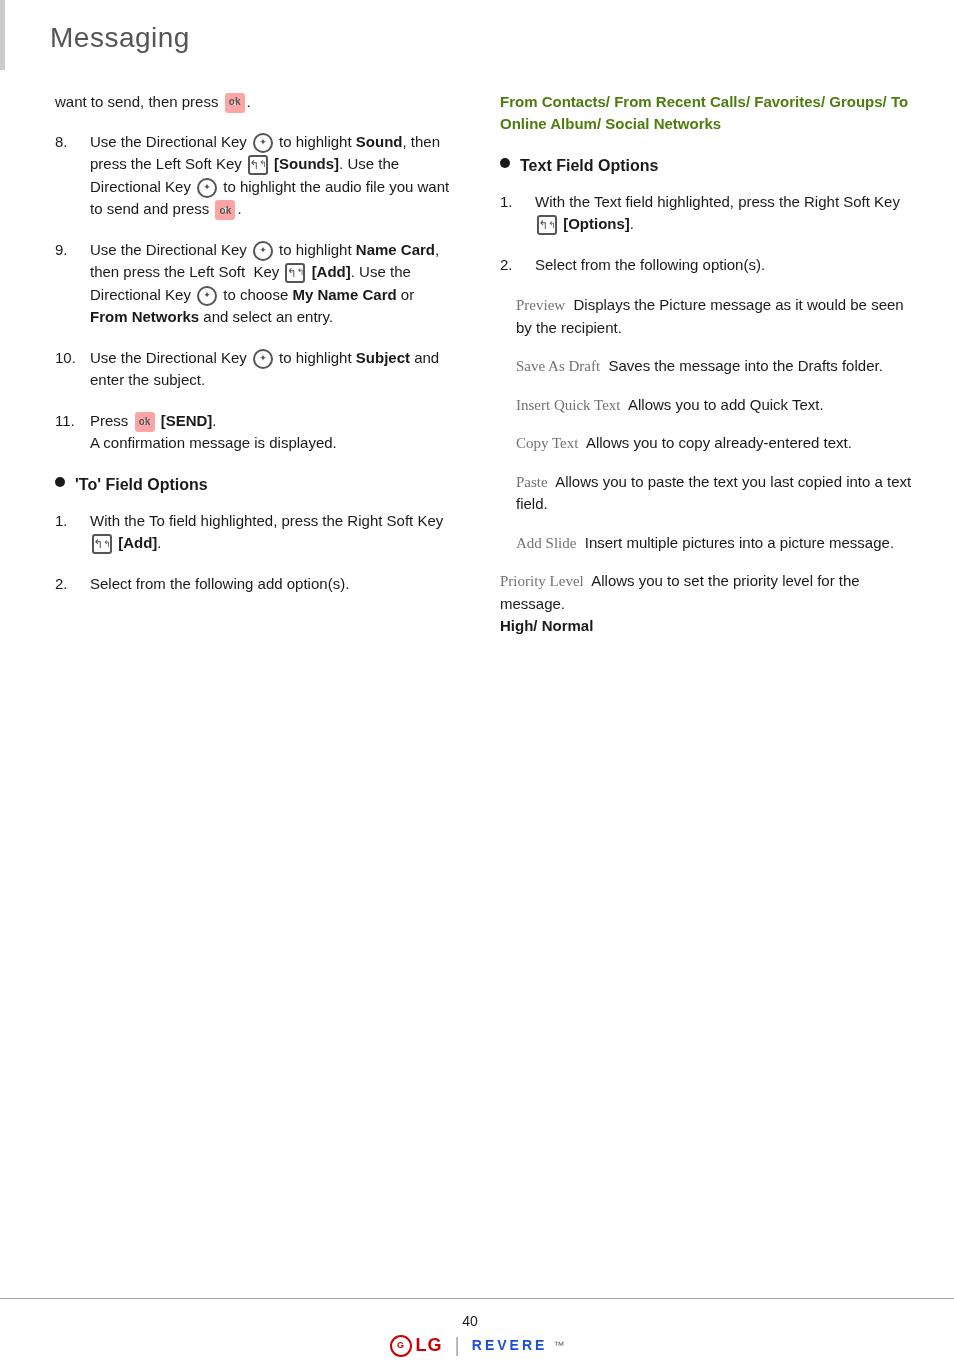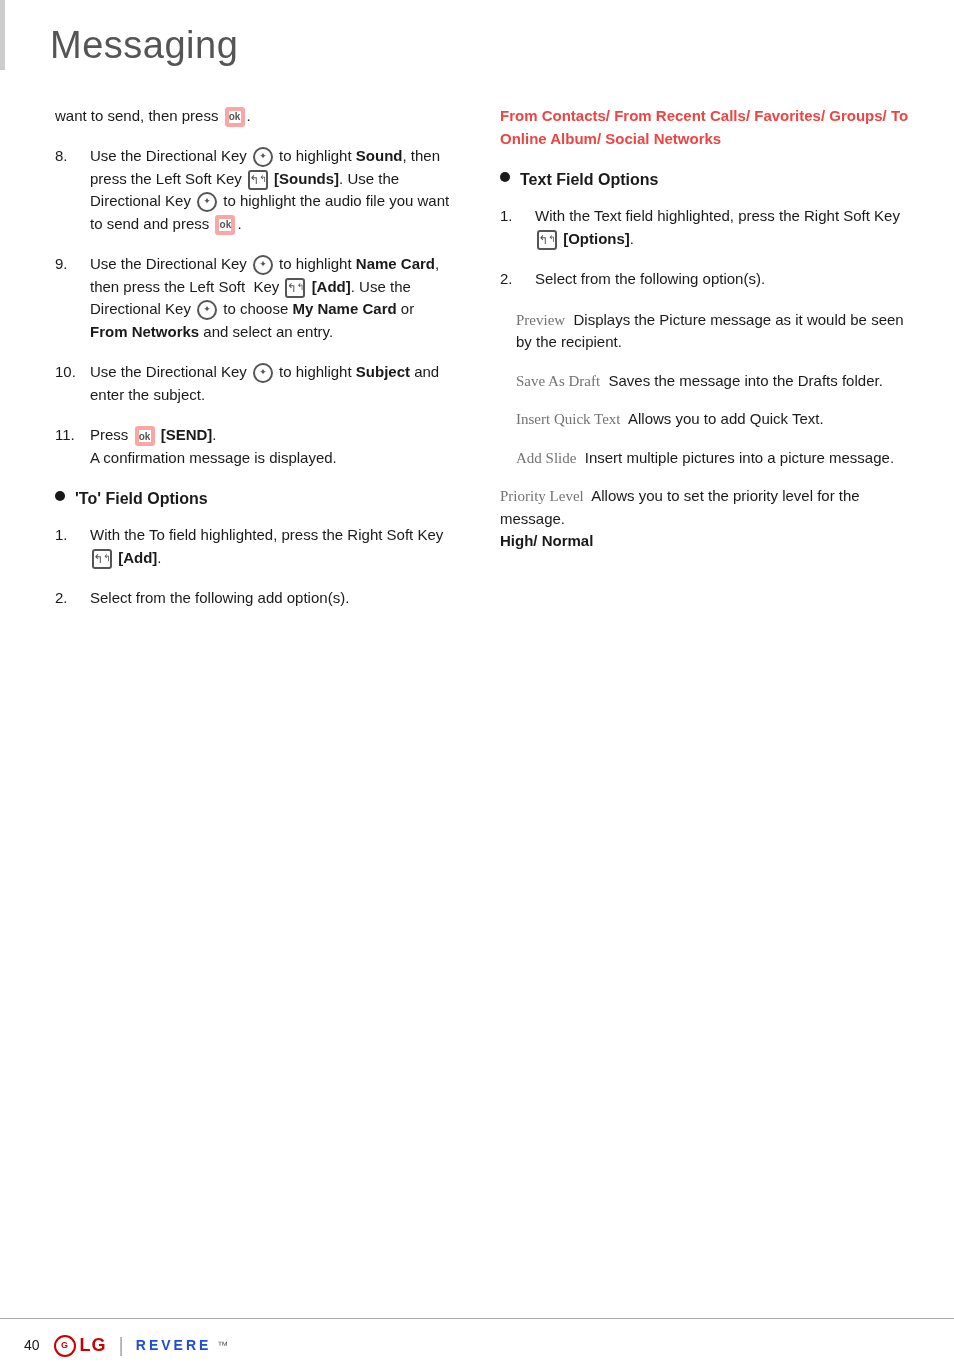--- a/index.html
+++ b/index.html
@@ -36,21 +36,21 @@
     .header-bar {
       position: absolute;
       left: 0;
       top: 0;
       width: 5px;
       height: 70px;
       background: #cccccc;
     }
 
     .header-title {
-      font-size: 38px;
+      font-size: 28px;
       font-weight: 300;
       color: #555555;
       letter-spacing: 0.5px;
       margin-left: 20px;
     }
 
     
     .main-content {
       display: flex;
       flex-direction: row;
@@ -94,21 +94,21 @@
       flex: 1;
     }
 
     
     .icon-ok {
       display: inline-flex;
       align-items: center;
       justify-content: center;
       width: 20px;
       height: 20px;
-      border: 4px solid #fca5a5;
+      border: 8px solid #fca5a5;
       border-radius: 3px;
       font-size: 10px;
       font-weight: bold;
       color: #555;
       vertical-align: middle;
       margin: 0 2px;
     }
 
     .icon-dir {
       display: inline-flex;
@@ -170,21 +170,21 @@
     .bullet-text {
       font-size: 16px;
       font-weight: bold;
       color: #1a1a1a;
     }
 
     
     .from-contacts-header {
       font-size: 15px;
       font-weight: bold;
-      color: #ef4444;
+      color: #4d7c0f;
       margin-bottom: 18px;
       line-height: 1.5;
     }
 
     
     .term-orange {
       color: #737373;
       font-size: 15px;
       font-family: Liberation Serif, serif;
     }
@@ -197,22 +197,23 @@
     .option-block {
       margin-bottom: 16px;
       line-height: 1.5;
     }
 
     
     .footer {
       border-top: 1.5px solid #aaaaaa;
       display: flex;
       align-items: center;
-      padding: 12px 24px;
+      padding: 12px 18px;
       margin-top: auto;
+      flex-direction: column;
     }
 
     .footer-page {
       font-size: 14px;
       color: #1a1a1a;
       margin-right: 14px;
     }
 
     .footer-logo {
       display: flex;
@@ -379,21 +380,27 @@
       </div>
 
       <div class="option-block" style="margin-left: 16px;">
         <span class="term-orange">Save As Draft</span><span class="term-desc">&nbsp; Saves the message into the Drafts folder.</span>
       </div>
 
       <div class="option-block" style="margin-left: 16px;">
         <span class="term-orange">Insert Quick Text</span><span class="term-desc">&nbsp; Allows you to add Quick Text.</span>
       </div>
 
-
+      <div class="option-block" style="margin-left: 16px;">
+        <span class="term-orange">Copy Text</span><span class="term-desc">&nbsp; Allows you to copy already-entered text.</span>
+      </div>
+
+      <div class="option-block" style="margin-left: 16px;">
+        <span class="term-orange">Paste</span><span class="term-desc">&nbsp; Allows you to paste the text you last copied into a text field.</span>
+      </div>
 
       <div class="option-block" style="margin-left: 16px;">
         <span class="term-orange">Add Slide</span><span class="term-desc">&nbsp; Insert multiple pictures into a picture message.</span>
       </div>
 
       <div class="option-block" style="">
         <span class="term-orange">Priority Level</span><span class="term-desc">&nbsp; Allows you to set the priority level for the message.</span><br>
         <span style="font-weight: bold; margin-left: 0;">High/ Normal</span>
       </div>
 

